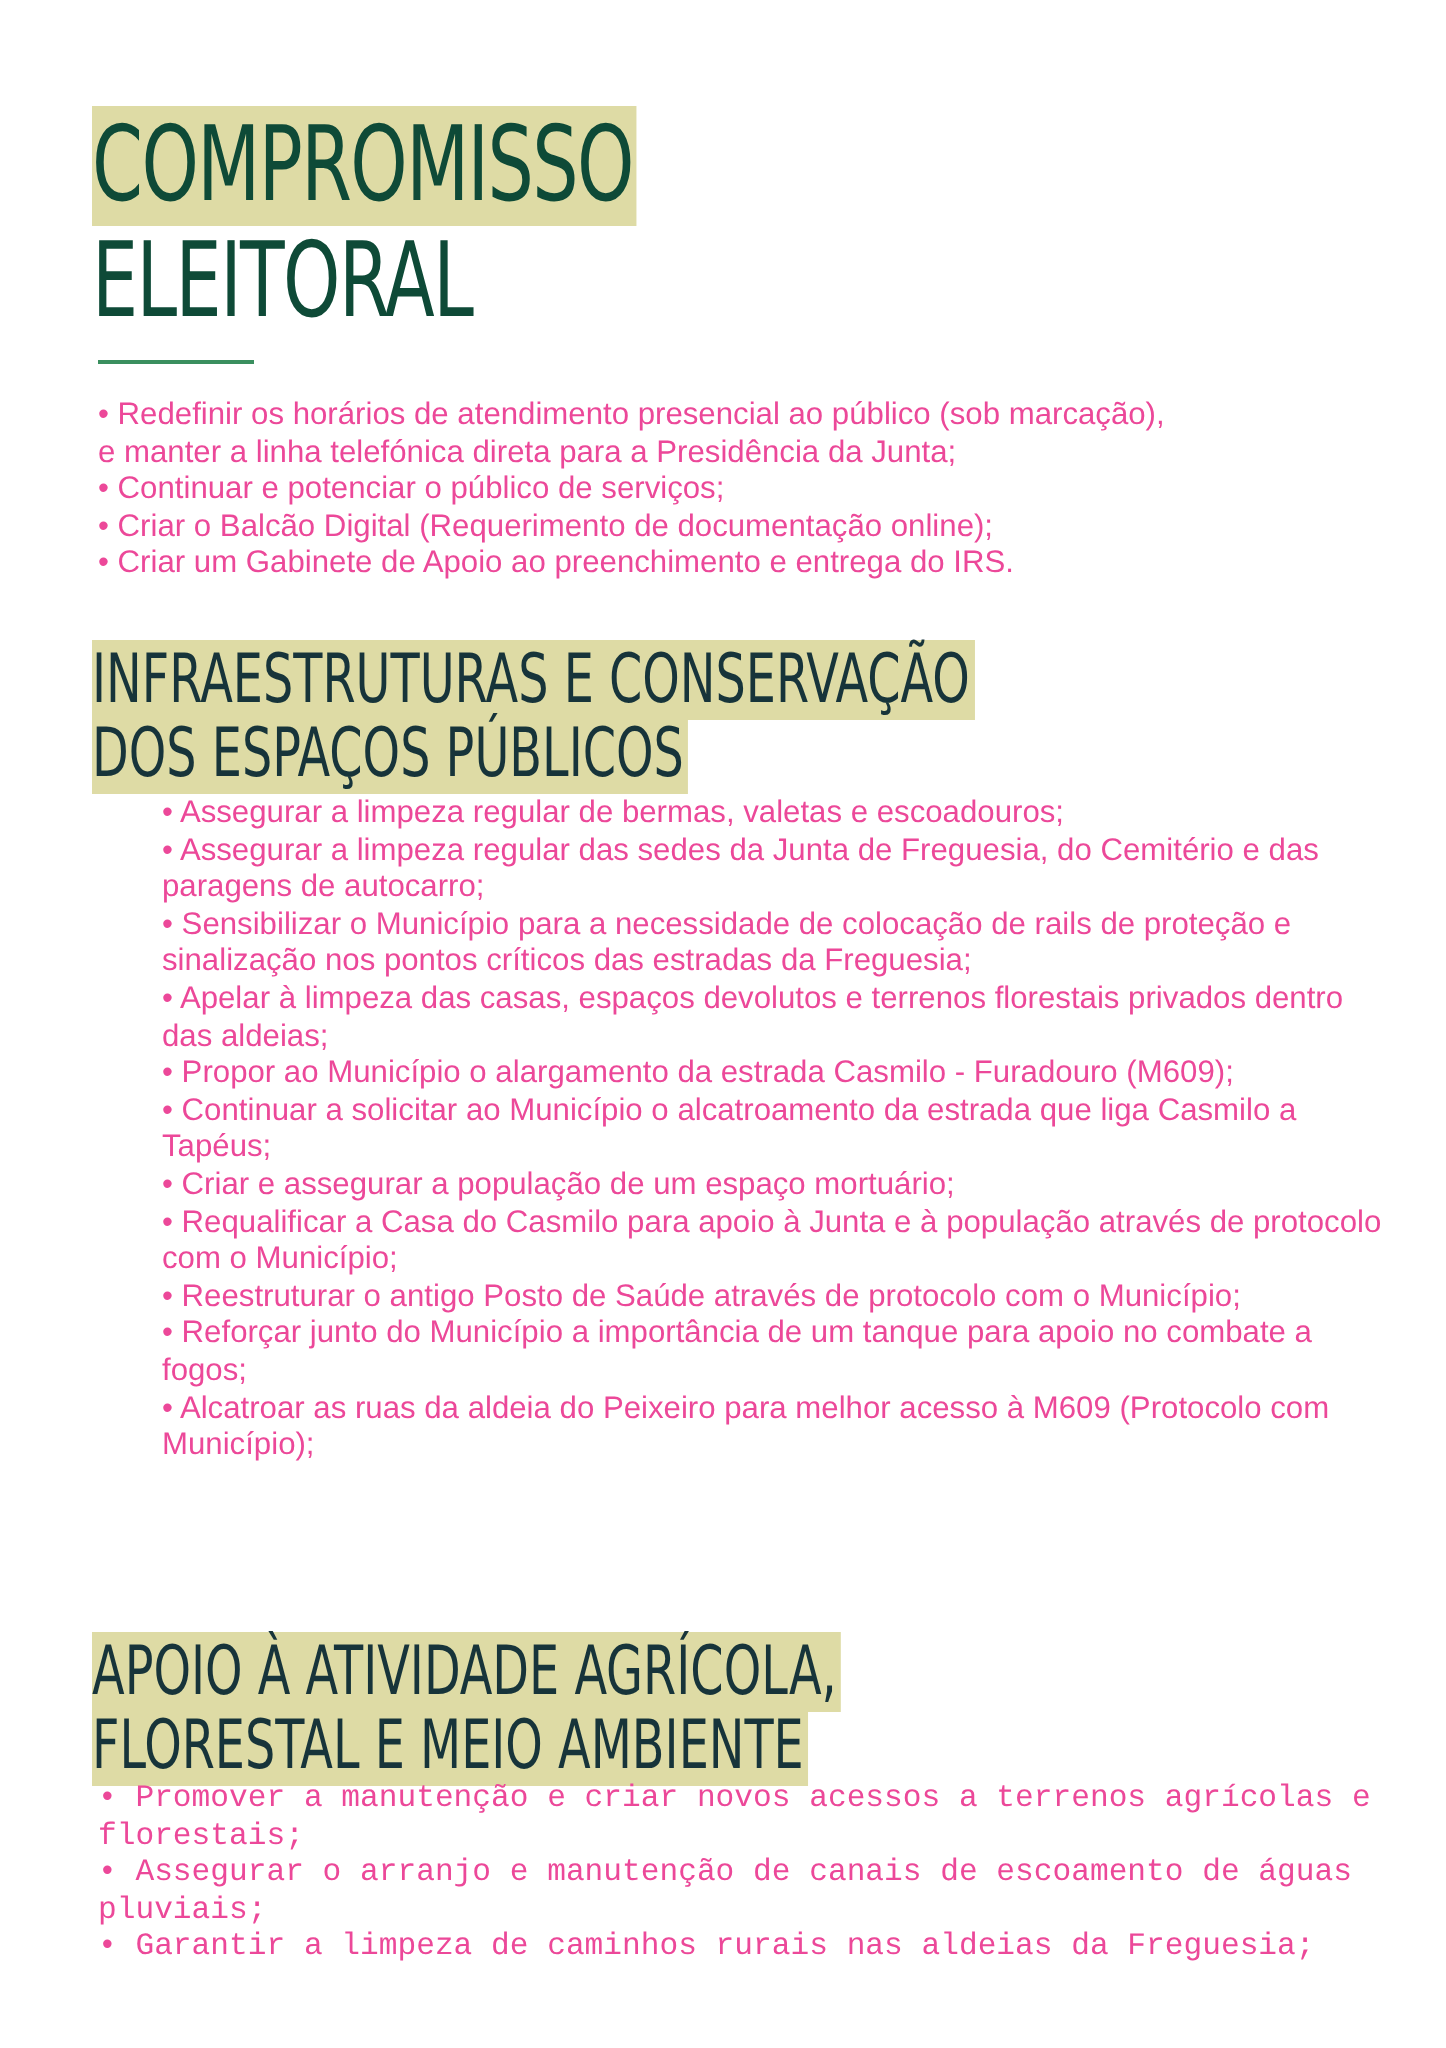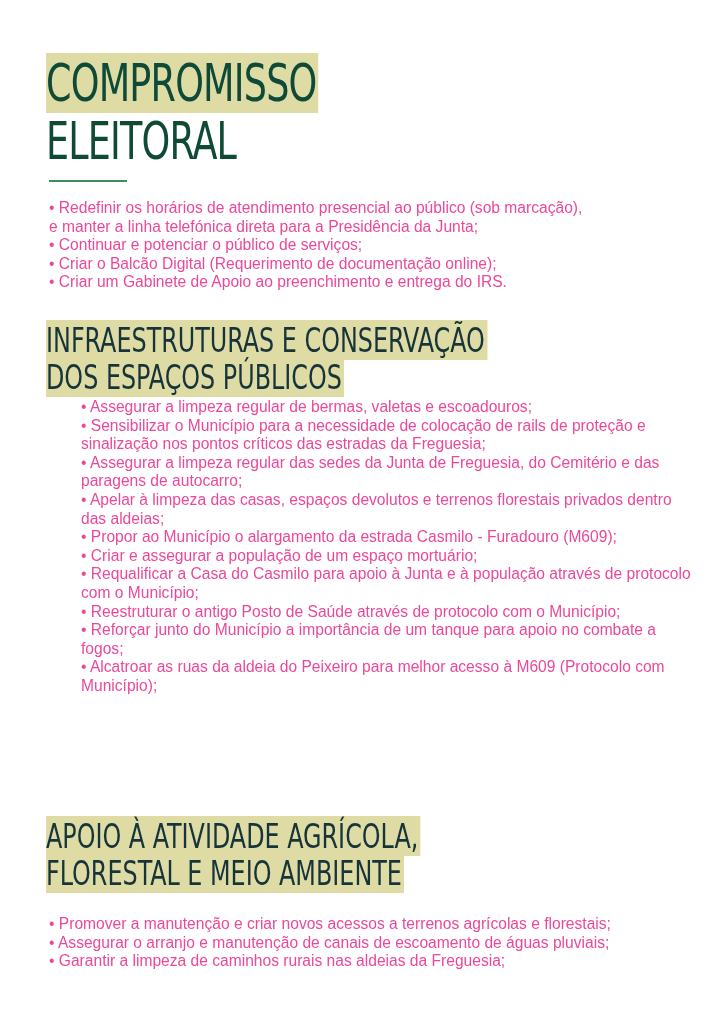--- a/index.html
+++ b/index.html
@@ -67,35 +67,36 @@
     <li>Criar um Gabinete de Apoio ao preenchimento e entrega do IRS.</li>
   </ul>
 
   <h2 class="section-title" style="top:322px;">
     <span class="line"><span class="hl">INFRAESTRUTURAS E CONSERVAÇÃO</span></span>
     <span class="line"><span class="hl">DOS ESPAÇOS PÚBLICOS</span></span>
   </h2>
 
   <ul class="bullets" style="top:398px; width:620px;margin-left:32px;">
     <li>Assegurar a limpeza regular de bermas, valetas e escoadouros;</li>
+    <li>Assegurar a limpeza regular das sedes da Junta de Freguesia, do Cemitério e das paragens de autocarro;</li>
     <li>Sensibilizar o Município para a necessidade de colocação de rails de proteção e sinalização nos pontos críticos das estradas da Freguesia;</li>
-    <li>Assegurar a limpeza regular das sedes da Junta de Freguesia, do Cemitério e das paragens de autocarro;</li>
     <li>Apelar à limpeza das casas, espaços devolutos e terrenos florestais privados dentro das aldeias;</li>
     <li>Propor ao Município o alargamento da estrada Casmilo - Furadouro (M609);</li>
+    <li>Continuar a solicitar ao Município o alcatroamento da estrada que liga Casmilo a Tapéus;</li>
     <li>Criar e assegurar a população de um espaço mortuário;</li>
     <li>Requalificar a Casa do Casmilo para apoio à Junta e à população através de protocolo com o Município;</li>
     <li>Reestruturar o antigo Posto de Saúde através de protocolo com o Município;</li>
     <li>Reforçar junto do Município a importância de um tanque para apoio no combate a fogos;</li>
     <li>Alcatroar as ruas da aldeia do Peixeiro para melhor acesso à M609 (Protocolo com Município);</li>
   </ul>
 
   <h2 class="section-title" style="top:818px;">
     <span class="line"><span class="hl">APOIO À ATIVIDADE AGRÍCOLA,</span></span>
     <span class="line"><span class="hl">FLORESTAL E MEIO AMBIENTE</span></span>
   </h2>
 
-  <ul class="bullets" style="top:915px;">
+  <ul class="bullets" style="top:890px;font-family:Liberation Mono, monospace;">
     <li>Promover a manutenção e criar novos acessos a terrenos agrícolas e florestais;</li>
     <li>Assegurar o arranjo e manutenção de canais de escoamento de águas pluviais;</li>
     <li>Garantir a limpeza de caminhos rurais nas aldeias da Freguesia;</li>
   </ul>
 
 </div>
 
 </body></html>

